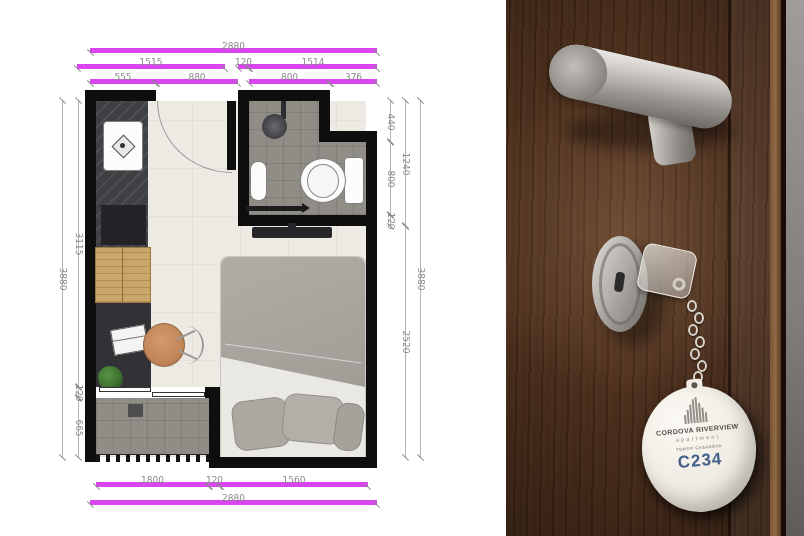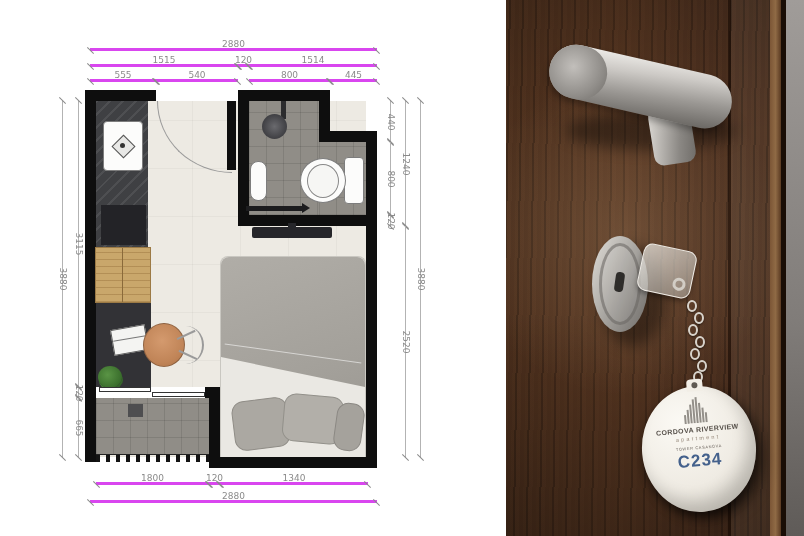--- a/index.html
+++ b/index.html
@@ -16,21 +16,21 @@
                      repeating-linear-gradient(90deg,rgba(0,0,0,.10) 0 1px,transparent 1px 17px);}
   .counter{position:absolute;background:#3f4043;
     background-image:repeating-linear-gradient(135deg,rgba(255,255,255,.08) 0 2px,transparent 2px 9px);}
   .darkblock{position:absolute;background:#232327;}
   .wood{position:absolute;background:#c9a76b;
     background-image:repeating-linear-gradient(0deg,rgba(120,80,30,.28) 0 1px,transparent 1px 7px);
     border:1px solid #9c7a45;box-sizing:border-box;}
   .arc{position:absolute;border-left:1px solid #9a9a9a;border-bottom:1px solid #9a9a9a;
        border-bottom-left-radius:100% 100%;}
   
-  .dimh{position:absolute;border-top:3px solid #d946ef;height:0;}
+  .dimh{position:absolute;border-top:5px solid #d946ef;height:0;}
   .dimh::before,.dimh::after{content:"";position:absolute;width:9px;height:1px;background:#8a8a8a;top:-1px;}
   .dimh::before{left:-4px;transform:rotate(45deg);}
   .dimh::after{right:-4px;transform:rotate(45deg);}
   .dimv{position:absolute;border-left:1px solid #b3b3b3;width:0;}
   .dimv::before,.dimv::after{content:"";position:absolute;width:9px;height:1px;background:#8a8a8a;left:-5px;}
   .dimv::before{top:-1px;transform:rotate(45deg);}
   .dimv::after{bottom:-1px;transform:rotate(45deg);}
   .dlbl{position:absolute;font-size:9px;color:#8a8a8a;white-space:nowrap;}
   .dimh .dlbl{left:50%;top:-12px;transform:translateX(-50%);}
   .dimv .dlbl{left:0;top:50%;transform:translate(-50%,-50%) rotate(90deg);}
@@ -118,50 +118,50 @@
 
     <div class="abs" style="left:96px;top:387px;width:109px;height:11px;background:#ffffff;"></div>
     <div class="abs" style="left:99px;top:387px;width:52px;height:5px;background:#fff;border:1px solid #333;box-sizing:border-box;"></div>
     <div class="abs" style="left:152px;top:392px;width:53px;height:5px;background:#fff;border:1px solid #333;box-sizing:border-box;"></div>
     <div class="darkblock" style="left:128px;top:404px;width:15px;height:13px;background:#4e4e50;"></div>
     <div class="abs" style="left:96px;top:454px;width:113px;height:7px;border-top:1.5px solid #222;background:repeating-linear-gradient(90deg,#141414 0 4px,transparent 4px 10px);"></div>
 
     <div class="dimh" style="left:90px;top:48px;width:287px;">
         <span class="dlbl">2880</span>
       </div>
-    <div class="dimh" style="left:90px;top:64px;width:148px;">
+    <div class="dimh" style="left:77px;top:64px;width:148px;">
         <span class="dlbl">1515</span>
       </div>
     <div class="dimh" style="left:238px;top:64px;width:11px;">
         <span class="dlbl">120</span>
       </div>
     <div class="dimh" style="left:249px;top:64px;width:128px;">
         <span class="dlbl">1514</span>
       </div>
     <div class="dimh" style="left:90px;top:79px;width:66px;">
         <span class="dlbl">555</span>
       </div>
     <div class="dimh" style="left:156px;top:79px;width:82px;">
-        <span class="dlbl">540</span>
+        <span class="dlbl">880</span>
       </div>
     <div class="dimh" style="left:249px;top:79px;width:81px;">
         <span class="dlbl">800</span>
       </div>
     <div class="dimh" style="left:330px;top:79px;width:47px;">
-        <span class="dlbl">445</span>
+        <span class="dlbl">376</span>
       </div>
 
     <div class="dimh" style="left:96px;top:482px;width:113px;">
         <span class="dlbl">1800</span>
       </div>
     <div class="dimh" style="left:209px;top:482px;width:11px;">
         <span class="dlbl">120</span>
       </div>
     <div class="dimh" style="left:220px;top:482px;width:148px;">
-        <span class="dlbl">1340</span>
+        <span class="dlbl">1560</span>
       </div>
     <div class="dimh" style="left:90px;top:500px;width:287px;">
         <span class="dlbl">2880</span>
       </div>
 
     <div class="dimv" style="left:78px;top:101px;height:286px;">
         <span class="dlbl">3115</span>
       </div>
     <div class="dimv" style="left:78px;top:387px;height:11px;">
         <span class="dlbl">120</span>

